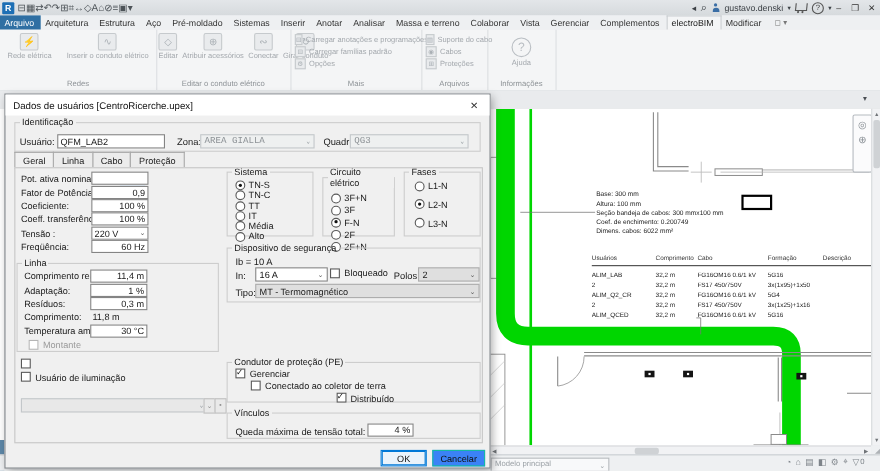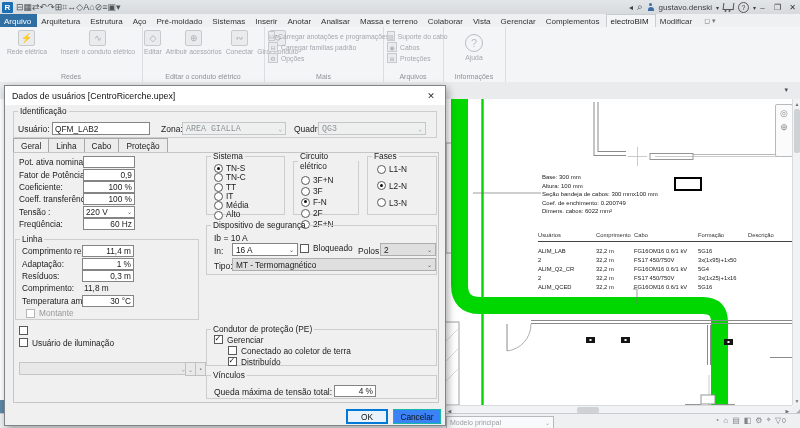--- a/index.html
+++ b/index.html
@@ -678,21 +678,21 @@
         <label class="chk-line" style="height:11px">
           <span class="check on"></span>
           <span class="olabel">Gerenciar</span>
         </label>
 
         <label class="chk-line" style="height: 11px; margin-left: 14px;">
           <span class="check ind"></span>
           <span class="olabel">Conectado ao coletor de terra</span>
         </label>
 
-        <label class="chk-line" style="height: 11px; margin-left: 14px;">
+        <label class="chk-line" style="height: 11px; margin-left: 14px; justify-content: center;">
           <span class="check on ind"></span>
           <span class="olabel">Distribuído</span>
         </label>
       </div>
   </fieldset>
 
   <fieldset class="group" style="left:201px;top:284px;width:229px;height:27px">
     <legend>Vínculos</legend>
     <span class="abs" style="left:7px;top:7px">Queda máxima de tensão total:</span>
     <span class="abs fbox" style="left:127px;top:5px;width:36px">

